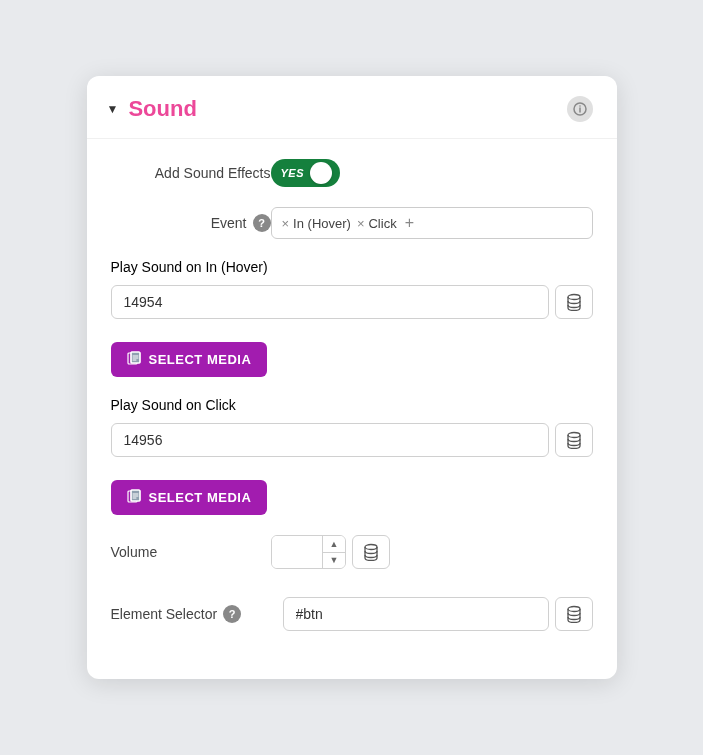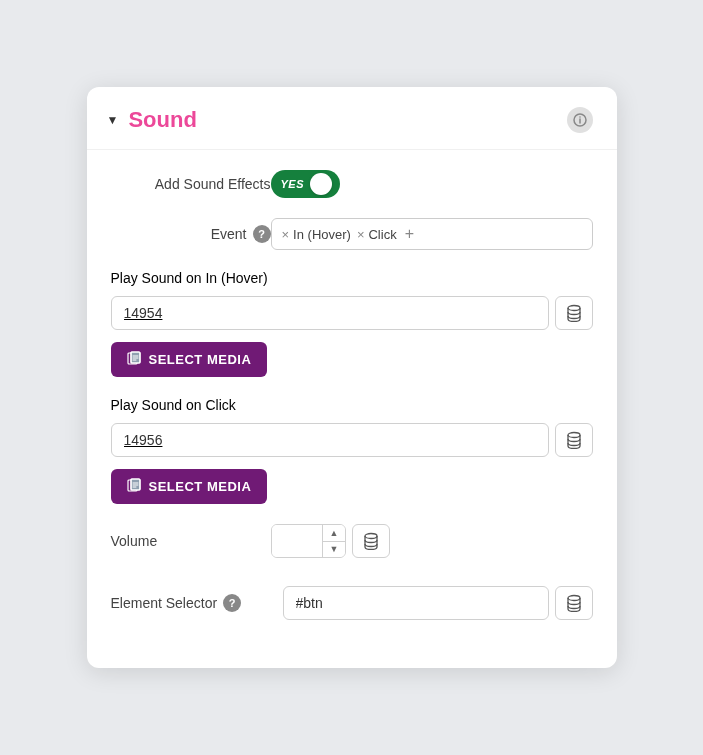--- a/index.html
+++ b/index.html
@@ -139,22 +139,21 @@
     
     .section-label {
       font-size: 14px;
       color: #000000;
       margin-bottom: 10px;
     }
     .input-row {
       display: flex;
       align-items: stretch;
       gap: 6px;
-      margin-bottom: 12px;
-      text-decoration: underline;
+      margin-bottom: 23px;
     }
     .text-input {
       flex: 1;
       border: 1px solid #d0d0d0;
       border-radius: 6px;
       padding: 8px 12px;
       font-size: 14px;
       color: #333;
       outline: none;
     }
@@ -167,21 +166,21 @@
       align-items: center;
       justify-content: center;
       cursor: pointer;
       color: #555;
       font-size: 16px;
     }
     .select-media-btn {
       display: flex;
       align-items: center;
       gap: 8px;
-      background: #701a75;
+      background: #a21caf;
       color: #fff;
       border: none;
       border-radius: 6px;
       padding: 9px 16px;
       font-size: 13px;
       font-weight: 700;
       letter-spacing: 0.5px;
       cursor: pointer;
       margin-bottom: 20px;
     }

